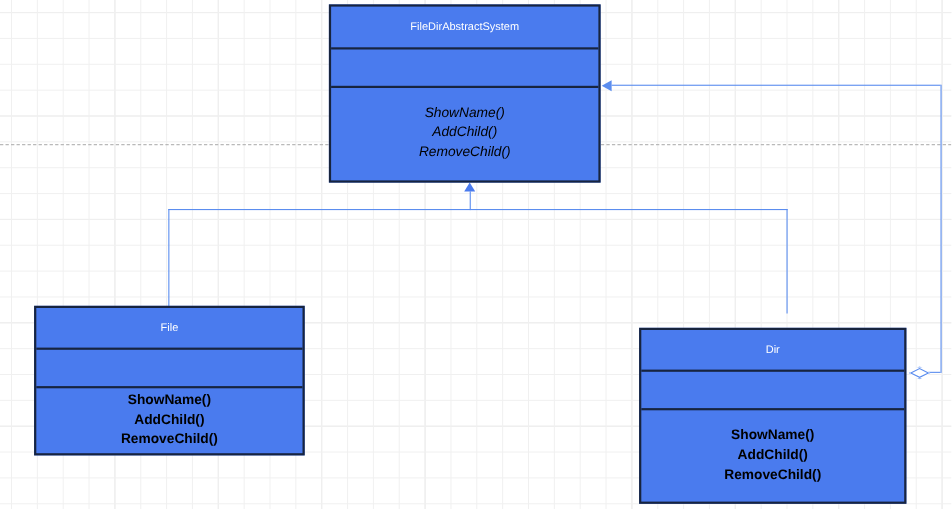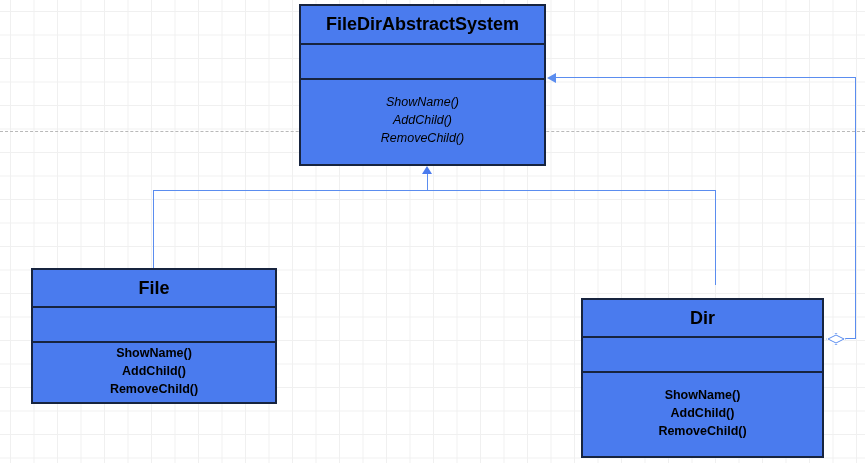--- a/index.html
+++ b/index.html
@@ -43,23 +43,23 @@
     background: #4a7bee;
     border: 2px solid #17243f;
     display: flex;
     flex-direction: column;
   }
   .uml-name {
     box-sizing: border-box;
     display: flex;
     align-items: center;
     justify-content: center;
-    font-weight: bold;
-    font-size: 18px;
-    color: #000000;
+    font-weight: normal;
+    font-size: 10px;
+    color: #ffffff;
     border-bottom: 2px solid #17243f;
   }
   .uml-attrs {
     box-sizing: border-box;
     border-bottom: 2px solid #17243f;
   }
   .uml-ops {
     box-sizing: border-box;
     flex: 1;
     display: flex;
@@ -145,21 +145,21 @@
   <div class="uml-class" style="left:299px; top:4px; width:247px; height:162px;">
     <div class="uml-name" style="height:39px;">FileDirAbstractSystem</div>
     <div class="uml-attrs" style="height:35px;"></div>
     <div class="uml-ops abstract">
       <div class="op">ShowName()</div>
       <div class="op">AddChild()</div>
       <div class="op">RemoveChild()</div>
     </div>
   </div>
 
-  <div class="uml-class" style="left:31px; top:268px; width:246px; height:136px;">
+  <div class="uml-class" style="left:31px; top:278px; width:246px; height:136px;">
     <div class="uml-name" style="height:38px;">File</div>
     <div class="uml-attrs" style="height:35px;"></div>
     <div class="uml-ops">
       <div class="op">ShowName()</div>
       <div class="op">AddChild()</div>
       <div class="op">RemoveChild()</div>
     </div>
   </div>
 
   <div class="uml-class" style="left:581px; top:298px; width:243px; height:160px;">

